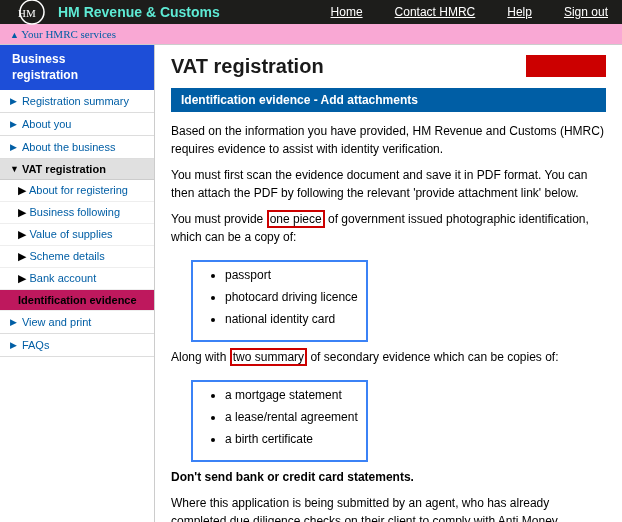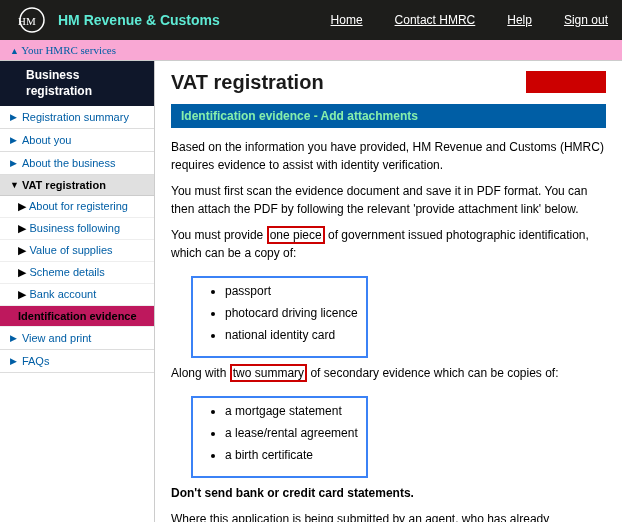--- a/index.html
+++ b/index.html
@@ -6,21 +6,21 @@
     body { font-family: Arial, Helvetica, sans-serif; font-size: 12px; color: #000; background: #fff; }
 
     
     .header {
       background: #1d1d1b;
       color: #fff;
       display: flex;
       align-items: center;
       justify-content: space-between;
       padding: 6px 14px;
-      height: 40px;
+      height: 24px;
     }
     .header-logo {
       display: flex;
       align-items: center;
       gap: 8px;
     }
     .header-logo .crown {
       width: 36px;
       height: 28px;
     }
@@ -65,25 +65,25 @@
 
     
     .sidebar {
       width: 155px;
       min-width: 155px;
       background: #fff;
       border-right: 1px solid #ccc;
       padding: 0;
     }
     .sidebar-section-title {
-      background: #0f172a;
+      background: #1d4ed8;
       color: #fff;
       font-weight: bold;
       font-size: 12px;
-      padding: 7px 26px;
+      padding: 7px 12px;
       line-height: 1.3;
     }
     .sidebar-item {
       border-bottom: 1px solid #ddd;
       padding: 5px 8px 5px 10px;
       font-size: 11px;
       cursor: pointer;
       display: flex;
       align-items: center;
       gap: 3px;
@@ -131,21 +131,21 @@
       padding: 10px 16px;
     }
     .page-title {
       font-size: 20px;
       font-weight: bold;
       margin-bottom: 10px;
       color: #1a1a1a;
     }
     .section-header-box {
       background: #005ea5;
-      color: #86efac;
+      color: #ffffff;
       font-size: 12px;
       font-weight: bold;
       padding: 5px 10px;
       margin-bottom: 10px;
     }
     .content-area {
       font-size: 12px;
       line-height: 1.5;
     }
     .content-area p {

